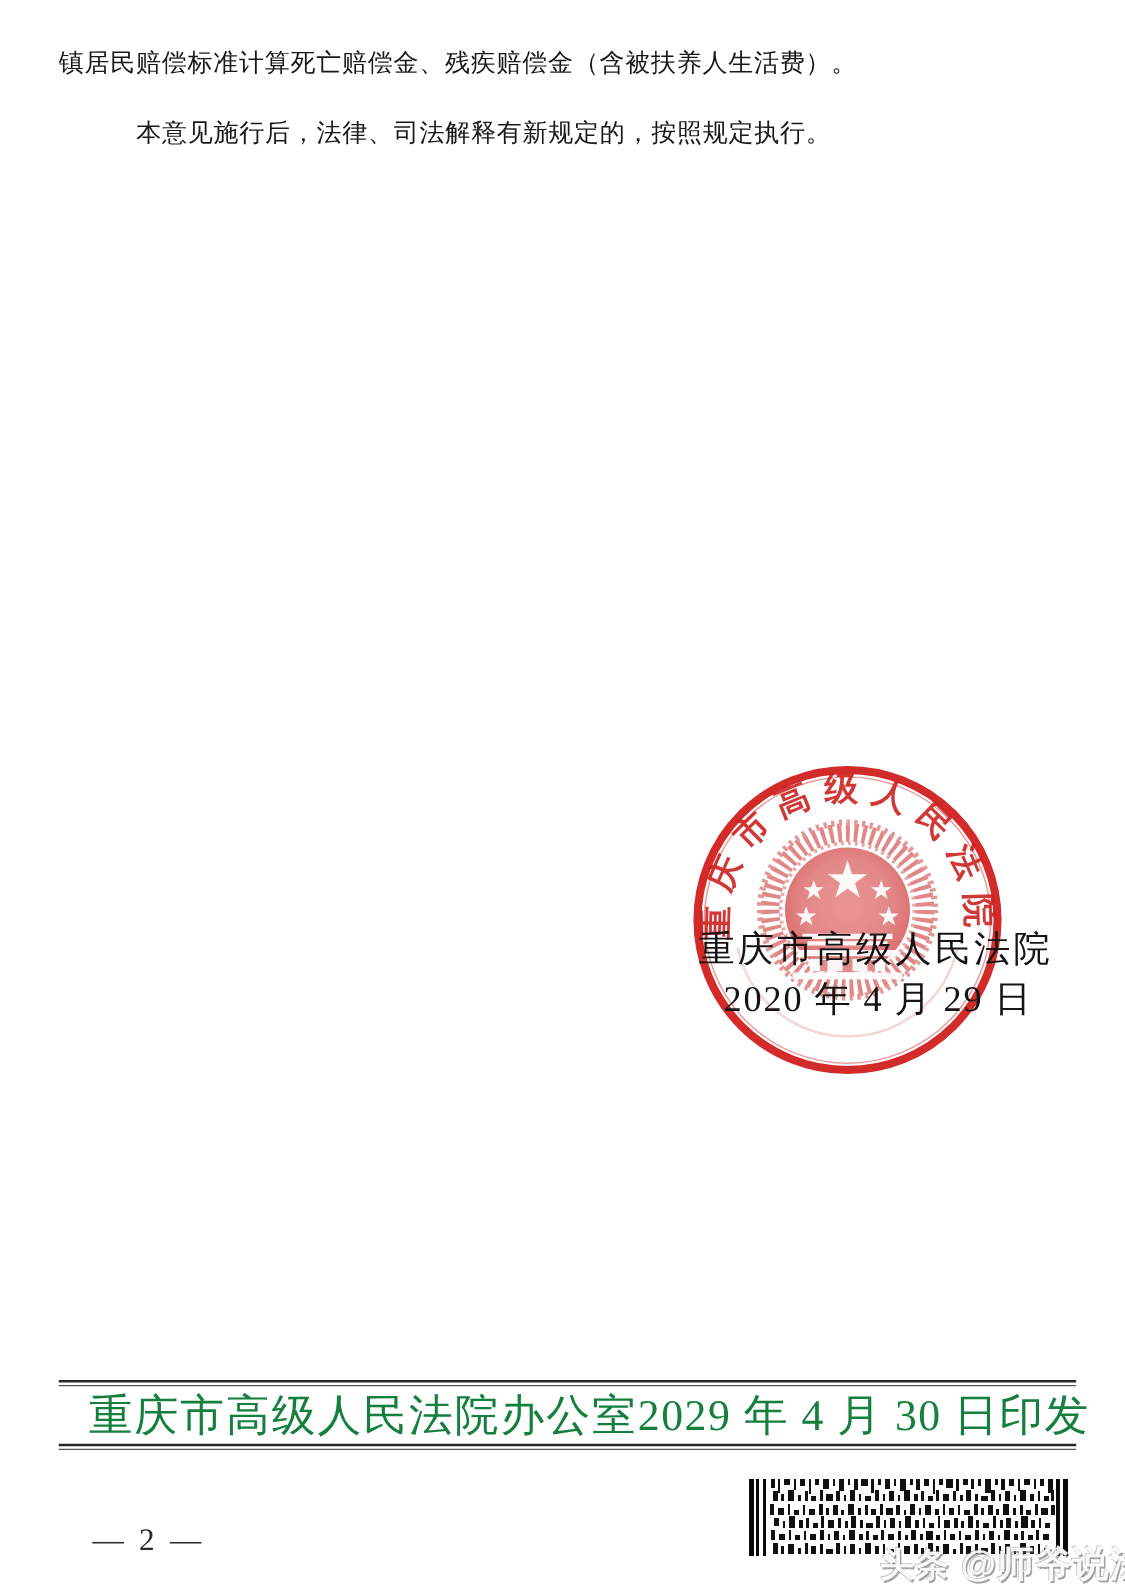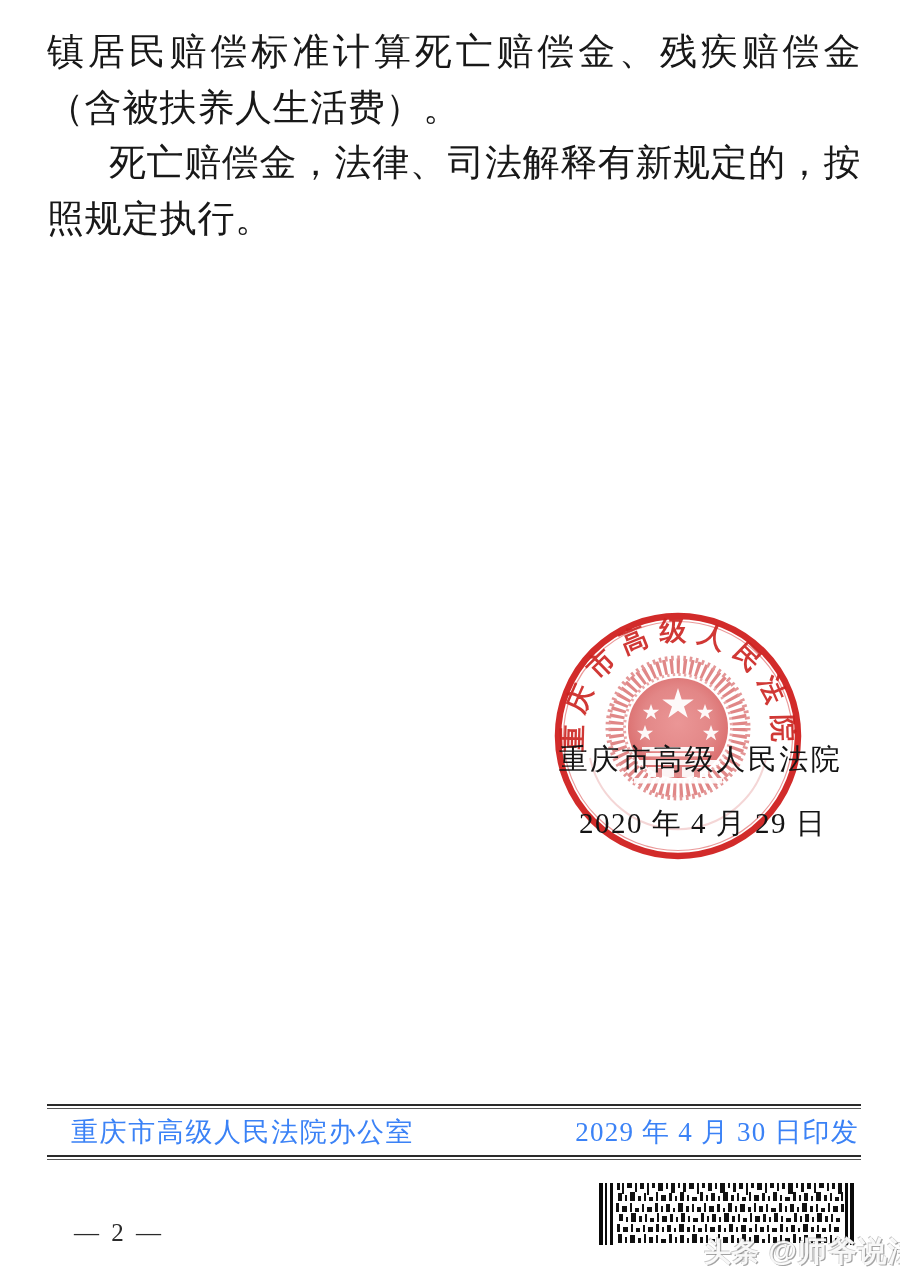--- a/index.html
+++ b/index.html
@@ -22,21 +22,21 @@
 
   
   #body-text {
     position: absolute;
     left: 47px;
     top: 24px;
     width: 814px;
   }
   .para {
     margin: 0 0 0 0;
-    font-size: 37px;
+    font-size: 20px;
     line-height: 55.5px;
     letter-spacing: 0.6px;
     text-align: justify;
     text-align-last: left;
     text-justify: inter-character;
     color: #181818;
   }
   .para.indent {
     text-indent: 62px;
   }
@@ -65,21 +65,21 @@
     font-size: 29px;
     letter-spacing: 2.5px;
     color: #141414;
     white-space: nowrap;
   }
   #sign-org {
     top: 132px;
     left: 8px;
   }
   #sign-date {
-    top: 196px;
+    top: 172px;
     left: 10px;
     letter-spacing: 1.5px;
     text-align: center;
   }
 
   
   #footer {
     position: absolute;
     left: 47px;
     top: 1104px;
@@ -93,23 +93,23 @@
   }
   #footer-row {
     display: flex;
     justify-content: space-between;
     align-items: center;
     height: 46px;
     padding: 3px 2px 3px 24px;
     box-sizing: border-box;
   }
   .footer-text {
-    font-size: 27px;
+    font-size: 35px;
     letter-spacing: 1.6px;
-    color: #3b82f6;
+    color: #15803d;
     white-space: nowrap;
   }
   #footer-date { letter-spacing: 1.2px; }
 
   
   #page-number {
     position: absolute;
     left: 74px;
     top: 1219px;
     font-size: 25px;
@@ -146,21 +146,21 @@
   }
   #watermark .wm-at { font-size: 29px; }
 </style>
 </head>
 <body>
 
 <div id="page">
 
   <div id="body-text">
     <p class="para">镇居民赔偿标准计算死亡赔偿金、残疾赔偿金（含被扶养人生活费）。</p>
-    <p class="para indent">死亡赔偿金，法律、司法解释有新规定的，按照规定执行。</p>
+    <p class="para indent">本意见施行后，法律、司法解释有新规定的，按照规定执行。</p>
   </div>
 
   <div id="sign-block">
 
     <div id="seal">
       <svg viewBox="0 0 256 256" xmlns="http://www.w3.org/2000/svg">
         <defs>
           <path id="arcpath" d="M 128,128 m -96,0 a 96,96 0 1,1 192,0" fill="none"></path>
           <radialGradient id="embGrad" cx="50%" cy="45%" r="58%">
             <stop offset="0%" stop-color="#e98d8d"></stop>

